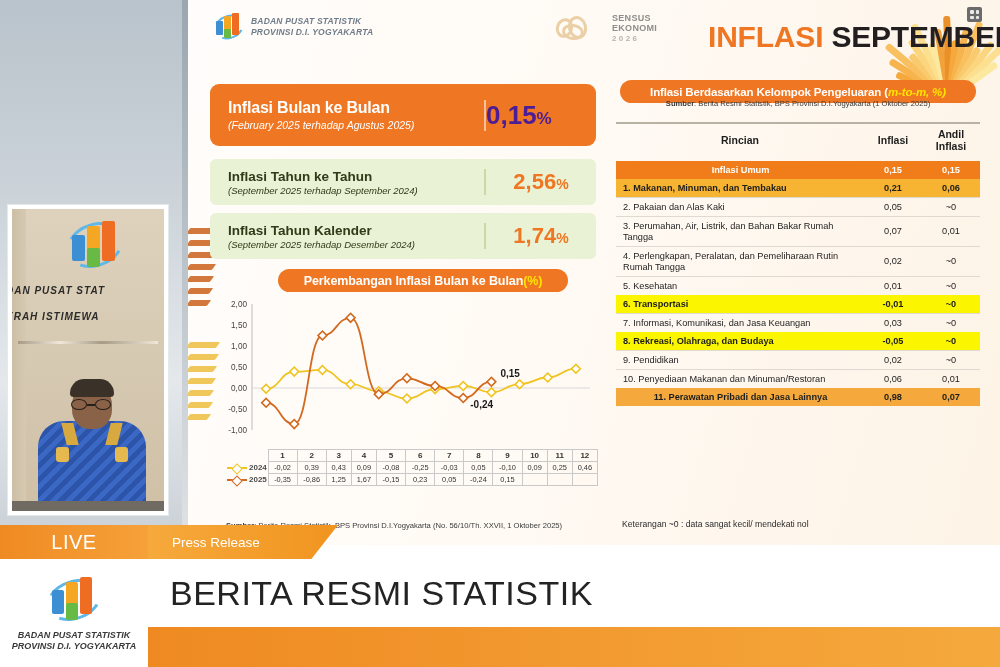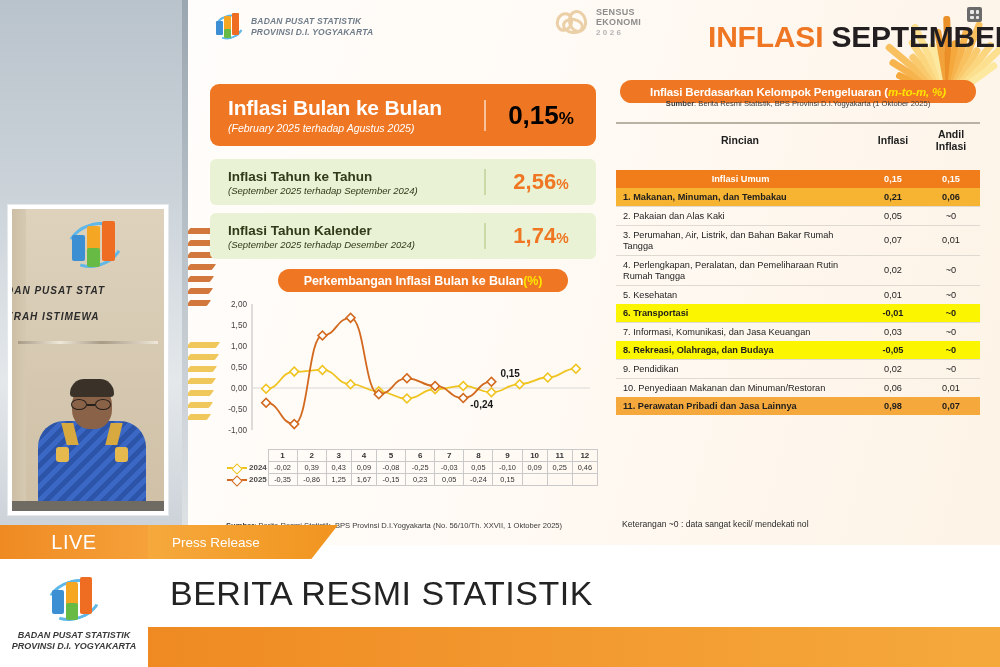--- a/index.html
+++ b/index.html
@@ -30,21 +30,21 @@
   .bps-mark i { position:absolute; display:block; border-radius:1px; }
   .bps-b1 { left:2px; top:9px; width:7px; height:14px; background:#3d8fd4; }
   .bps-b2 { left:10px; top:4px; width:7px; height:19px; background:#f5a623; }
   .bps-b3 { left:18px; top:1px; width:7px; height:22px; background:#ef6c23; }
   .bps-b4 { left:10px; top:17px; width:7px; height:9px; background:#67bb45; }
   .bps-swoosh { position:absolute; left:0; top:3px; width:30px; height:24px;
     border:2px solid #5fb8e8; border-radius:50%; border-color:#5fb8e8 transparent #5fb8e8 transparent;
     transform: rotate(-22deg); }
   .bps-text { font-size:8.5px; font-weight:bold; font-style:italic; color:#6f7c8a; line-height:1.25; letter-spacing:.2px; }
 
-  .logo-sensus { position:absolute; left:366px; top:7px; display:flex; align-items:center; gap:0; }
+  .logo-sensus { position:absolute; left:366px; top:13px; display:flex; align-items:center; gap:16px; }
   .sensus-glyph { width:42px; height:28px; position:relative; opacity:.85; }
   .sensus-glyph span { position:absolute; border:3px solid #e8c89a; border-radius:50%; }
   .sg1 { left:2px;  top:4px;  width:17px; height:20px; border-color:#e3bf8d transparent transparent #e3bf8d; transform:rotate(20deg); }
   .sg2 { left:14px; top:2px;  width:19px; height:23px; border-color:#dfb87d #dfb87d transparent transparent; transform:rotate(-14deg); }
   .sg3 { left:8px;  top:10px; width:22px; height:16px; border-color:transparent transparent #e8cca3 #e8cca3; transform:rotate(8deg); }
   .sensus-text { font-size:9px; font-weight:bold; color:#8d8d8d; line-height:1.15; letter-spacing:.3px; }
   .sensus-year { font-size:8px; color:#b4b4b4; letter-spacing:2.4px; }
 
   .slide-title { position:absolute; left:520px; top:20px; font-size:30px; font-weight:bold;
     letter-spacing:-.2px; white-space:nowrap; }
@@ -59,23 +59,23 @@
   
   .stripes { position:absolute; left:0px; width:34px; height:auto; }
   .stripes i { display:block; height:6px; margin-bottom:6px; border-radius:1px; transform: skewX(-36deg); }
   .stripes-o { top:228px; }
   .stripes-y { top:342px; }
 
   
   .kpi-mtm { position:absolute; left:22px; top:84px; width:386px; height:62px;
     background:#ef7622; border-radius:9px; display:flex; align-items:center; }
   .kpi-mtm .lbl { flex:1; padding-left:18px; color:#fff; }
-  .kpi-mtm .lbl .t { font-size:21px; font-weight:bold; letter-spacing:-.2px; }
+  .kpi-mtm .lbl .t { font-size:16px; font-weight:bold; letter-spacing:-.2px; }
   .kpi-mtm .lbl .s { font-size:10.5px; font-style:italic; margin-top:2px; }
-  .kpi-mtm .val { width:112px; text-align:center; color:#000000;
+  .kpi-mtm .val { width:112px; color:#4c1d95;
     font-size:26px; font-weight:bold; border-left:2px solid rgba(255,255,255,.55); }
   .kpi-mtm .val span { font-size:17px; }
 
   .kpi-soft { position:absolute; left:22px; width:386px; height:46px;
     background:#e9f2d4; border-radius:6px; display:flex; align-items:center; }
   .kpi-soft.a { top:159px; }
   .kpi-soft.b { top:213px; }
   .kpi-soft .lbl { flex:1; padding-left:18px; color:#2f3b19; }
   .kpi-soft .lbl .t { font-size:13.5px; font-weight:bold; }
   .kpi-soft .lbl .s { font-size:9.5px; font-style:italic; margin-top:1px; }
@@ -114,33 +114,33 @@
   .pill-grp { position:absolute; left:432px; top:80px; width:356px; height:23px;
     background:#ef7622; border-radius:12px; color:#fff; font-size:11.5px; font-weight:bold;
     display:flex; align-items:center; justify-content:center; letter-spacing:-.15px; }
   .pill-grp .y { color:#ffe400; font-style:italic; }
   .src-right { position:absolute; left:432px; top:99px; width:356px; text-align:center;
     font-size:7.6px; color:#3a3a3a; }
   .src-right b { font-weight:bold; }
 
   .gtab { position:absolute; left:428px; top:122px; width:364px;
     border-collapse:collapse; font-size:9.2px; color:#1d1d1d; }
-  .gtab th { font-size:10.5px; font-weight:bold; padding:4px 0 18px; }
+  .gtab th { font-size:10.5px; font-weight:bold; padding:4px 0 9px; }
   .gtab th.c1 { text-align:center; }
   .gtab th.c2, .gtab th.c3 { text-align:center; width:58px; }
   .gtab .head-rule { border-top:2.5px solid #b8b2a4; }
   .gtab td { padding:3.5px 0; vertical-align:middle; line-height:1.2; }
   .gtab td.n { text-align:center; width:58px; }
   .gtab td.d { padding-left:7px; padding-right:6px; }
   .gtab tr.sep td { border-top:1px solid #dedad2; }
   .gtab tr.r-umum td { background:#f07d1a; color:#fff; font-weight:bold; text-align:center;margin-top:24px; }
   .gtab tr.r-umum td.n { text-align:center; }
   .gtab tr.r-amber td { background:#f7b432; font-weight:bold; }
   .gtab tr.r-yellow td { background:#fbf500; font-weight:bold;margin-left:40px; }
-  .gtab tr.r-orange td { background:#f5a93c; font-weight:bold; }
+  .gtab tr.r-orange td { background:#f5a93c; font-weight:bold;text-align:center; }
   .note-right { position:absolute; left:434px; top:519px; font-size:8.6px; color:#2b2b2b; }
 
   
   .lower { position:absolute; left:0; top:525px; width:1000px; height:142px; }
   .live-chip { position:absolute; left:0; top:0; width:148px; height:34px;
     background: linear-gradient(90deg,#ef8a22,#f6a13a);
     color:#fff; font-size:20px; display:flex; align-items:center; justify-content:center; letter-spacing:.5px; }
   .live-tail { position:absolute; left:148px; top:0; width:44px; height:34px;
     background:#7e8c99; clip-path: polygon(0 0, 100% 0, 56% 100%, 0 100%); opacity:.85; }
   .pr-chip { position:absolute; left:148px; top:0; width:190px; height:34px;

